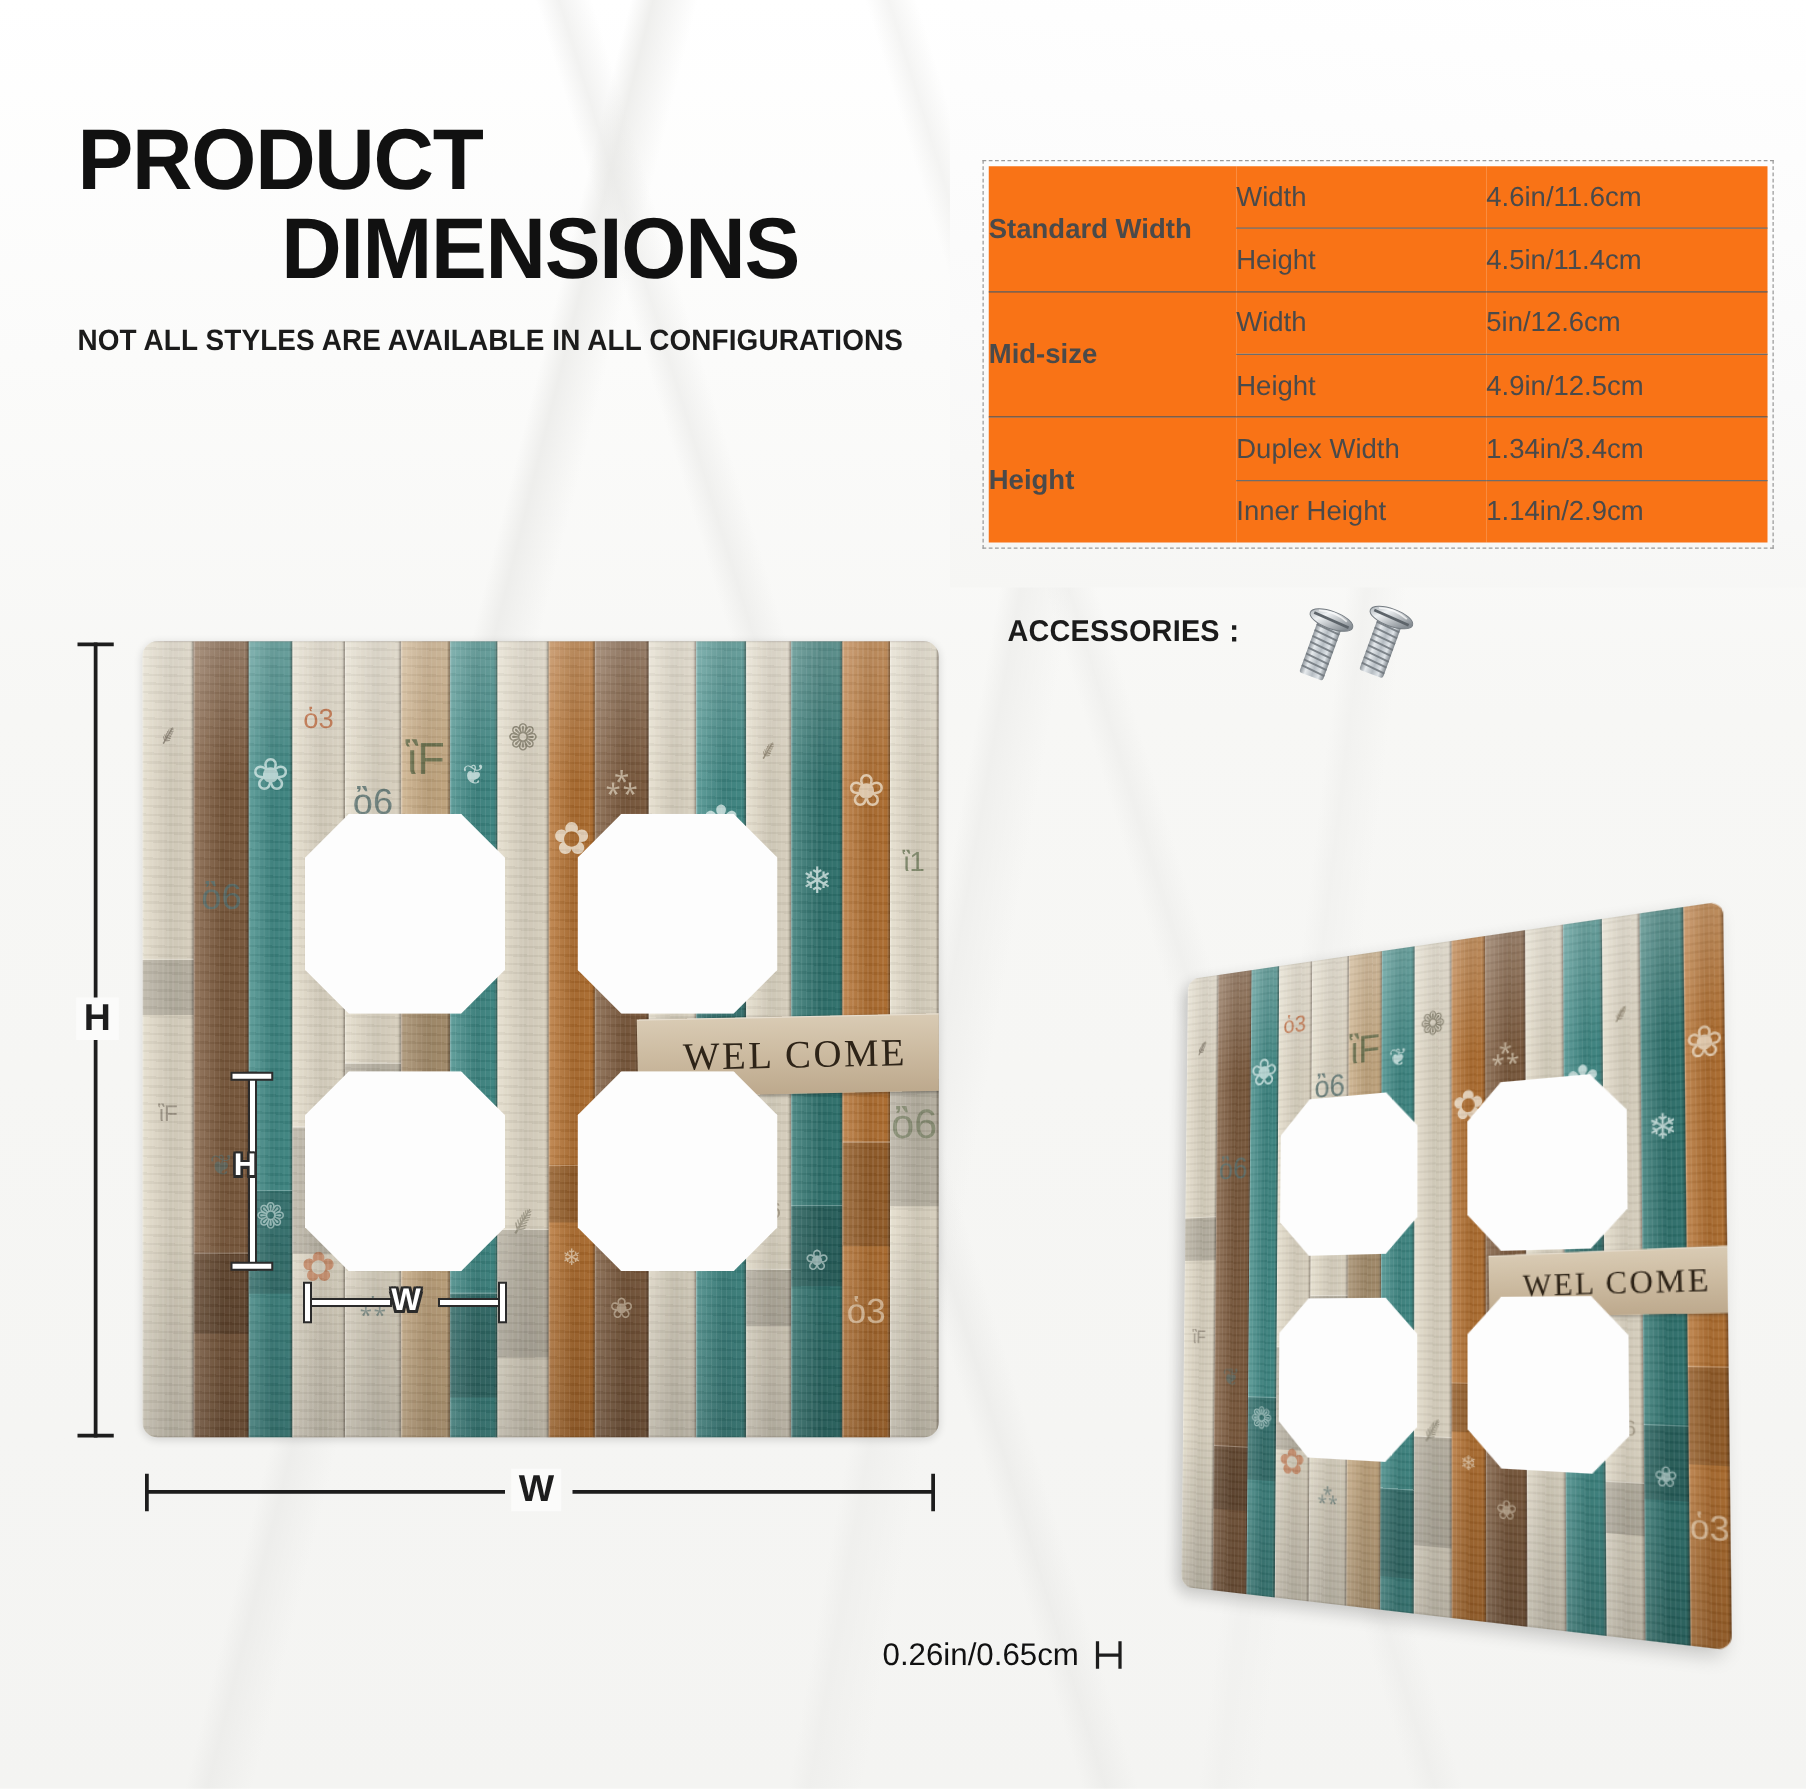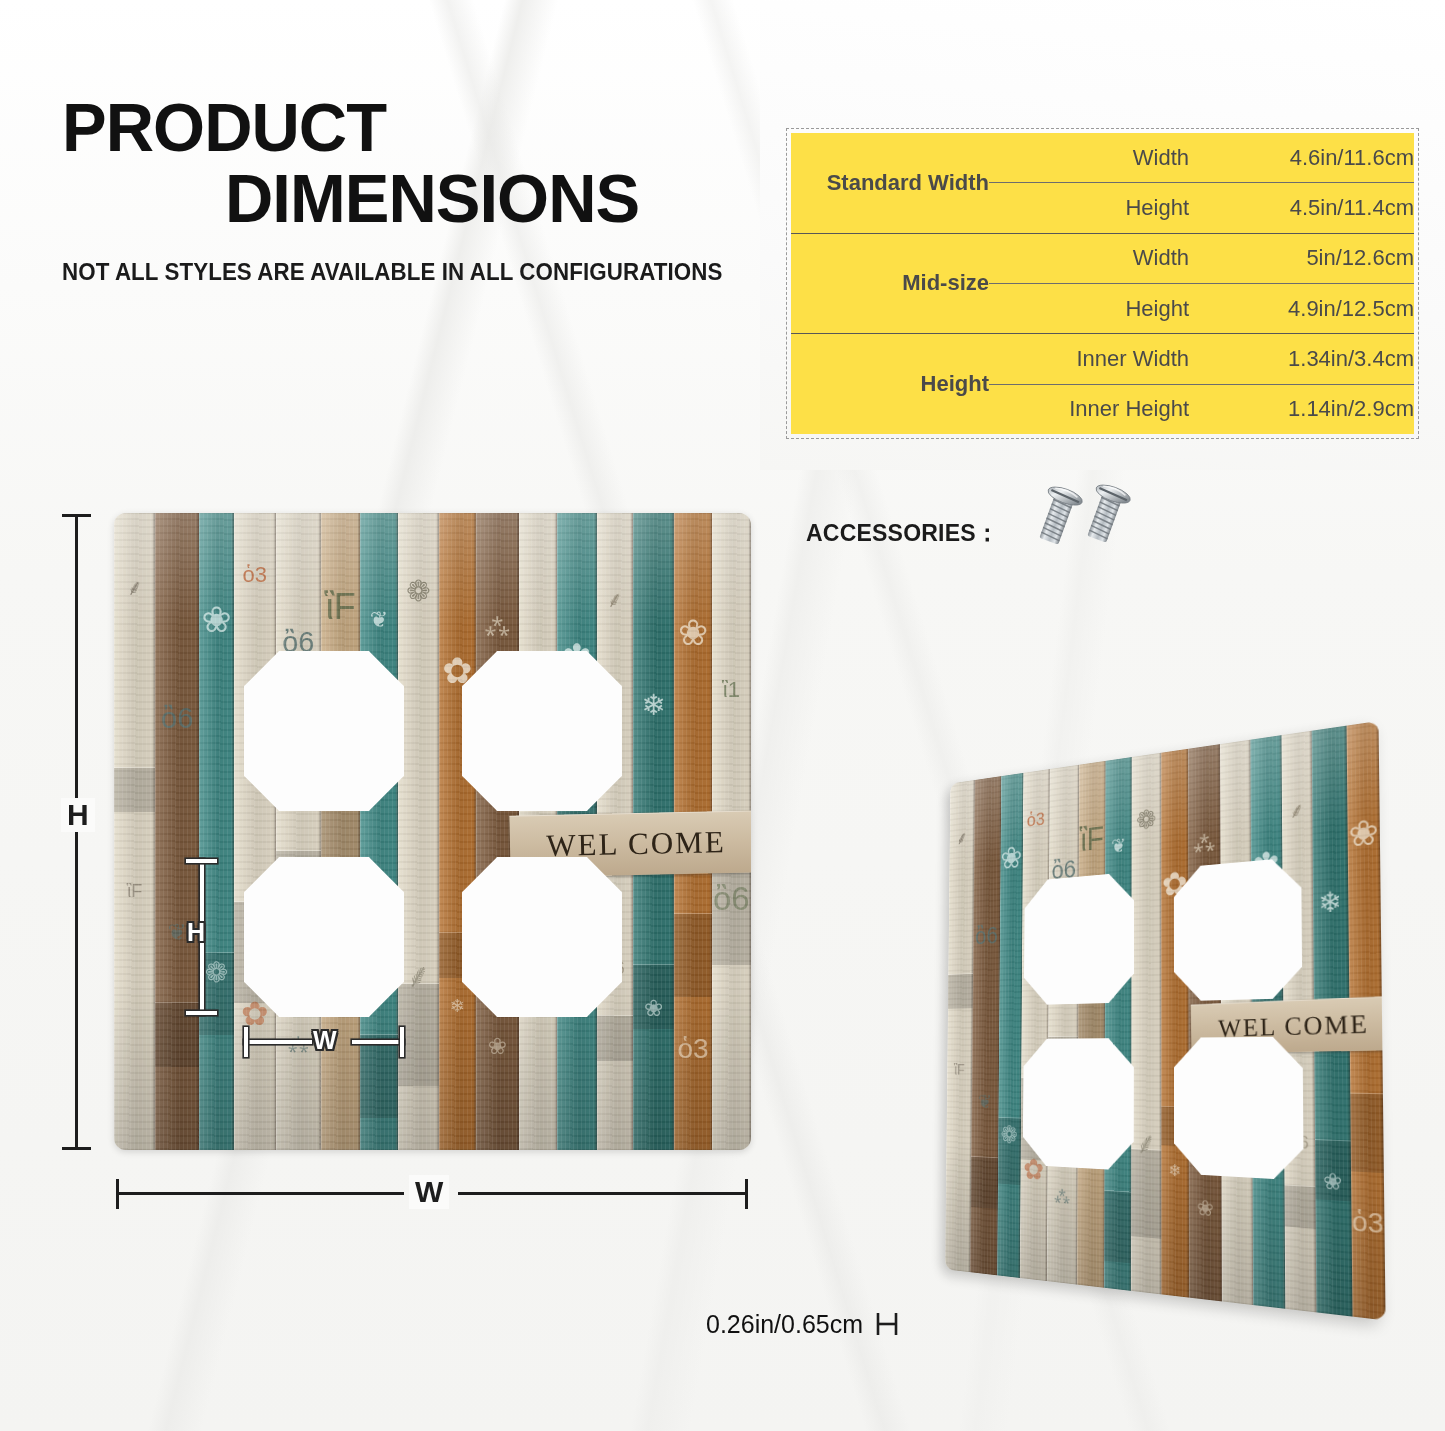--- a/index.html
+++ b/index.html
@@ -67,22 +67,22 @@
     width: 633px; height: 311px;
     border: 1.6px dashed #9a9a9a;
     padding: 4px;
   }
   table.dim-table {
     width: 100%; height: 100%;
     border-collapse: collapse;
     table-layout: fixed;
   }
   table.dim-table td {
-    background: #fde047;
-    text-align: right;
+    background: #f97316;
+    text-align: left;
     vertical-align: middle;
     color: #4a4a4a;
     font-size: 22px;
     border: 0;
   }
   td.grp {
     width: 198px;
     font-weight: bold;
     font-size: 22.5px;
     color: #3d3d3d;
@@ -90,21 +90,21 @@
   }
   td.attr { width: 200px; border-right: 1.6px solid #6d6d6d; }
   td.val  { width: auto; }
   tr.sub td.attr, tr.sub td.val { border-top: 1.6px solid #6d6d6d; }
   tr.grp-start td { border-top: 1.6px solid #575757; }
   tr.first td { border-top: 0; }
 
   
   .accessories {
     position: absolute; left: 806px; top: 489px;
-    display: flex; align-items: flex-end; gap: 14px;
+    display: flex; align-items: flex-start; gap: 14px;
   }
   .acc-label {
     font-family: "Liberation Sans Narrow", "Liberation Sans", sans-serif;
     font-size: 24px; font-weight: bold; color: #1b1b1b;
     letter-spacing: .2px;
     transform: scaleX(.96); transform-origin: left center;
   }
   .screws { position: relative; width: 120px; height: 70px; margin-left: 6px; margin-top: -10px;}
 
   
@@ -227,21 +227,21 @@
         <td class="grp" rowspan="2">Mid-size</td>
         <td class="attr">Width</td>
         <td class="val">5in/12.6cm</td>
       </tr>
       <tr class="sub">
         <td class="attr">Height</td>
         <td class="val">4.9in/12.5cm</td>
       </tr>
       <tr class="grp-start">
         <td class="grp" rowspan="2">Height</td>
-        <td class="attr">Inner Width</td>
+        <td class="attr">Duplex Width</td>
         <td class="val">1.34in/3.4cm</td>
       </tr>
       <tr class="sub">
         <td class="attr">Inner Height</td>
         <td class="val">1.14in/2.9cm</td>
       </tr>
     </tbody>
   </table>
 </div>
 

